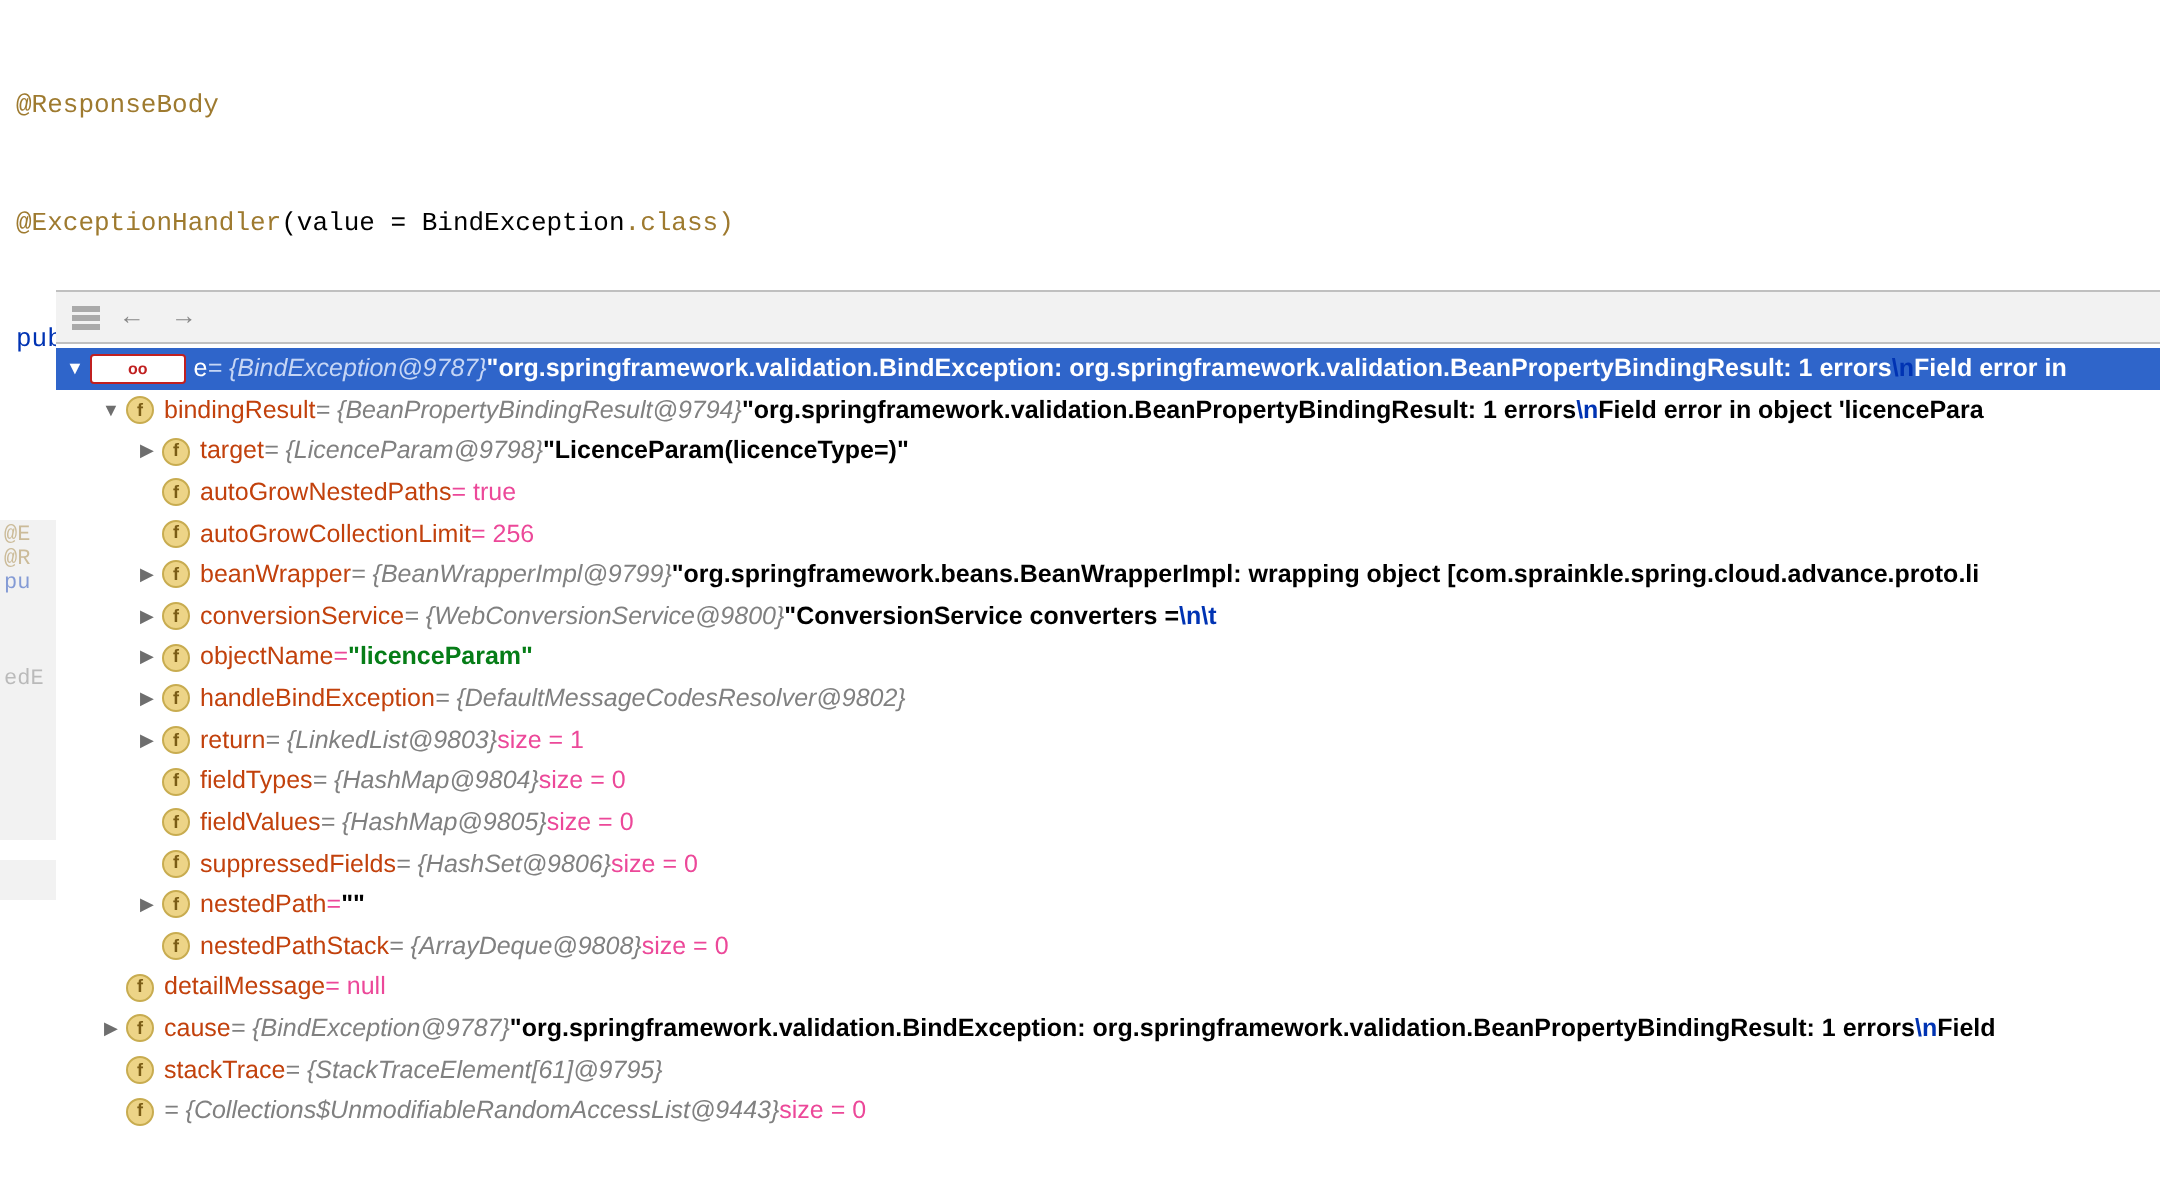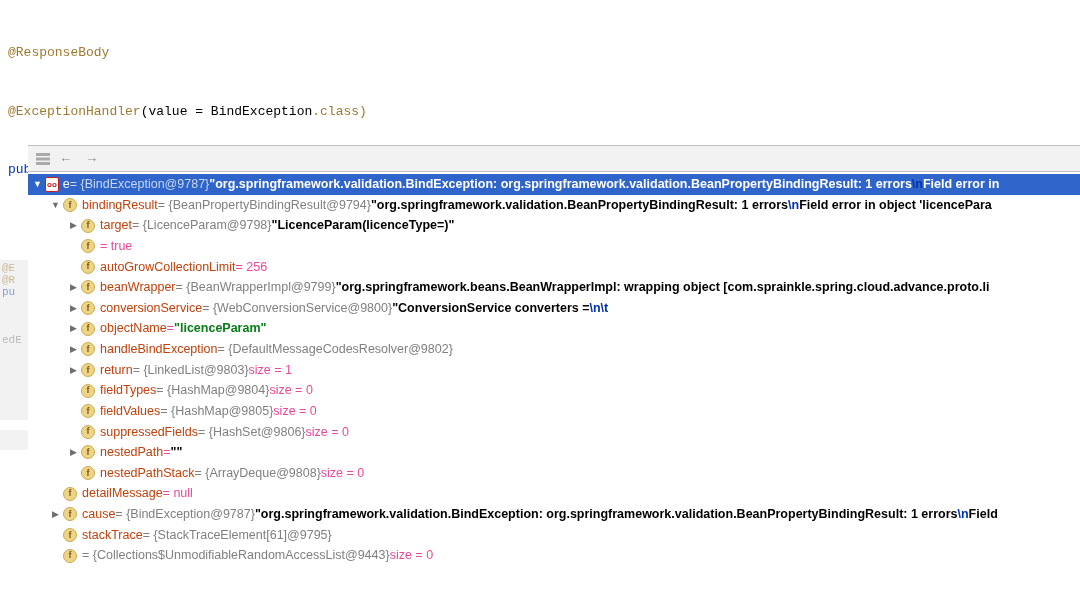--- a/index.html
+++ b/index.html
@@ -133,21 +133,21 @@
     .expand.open { color: #6e6e6e; }
     .var-row.selected .expand { color: #fff; }
     
     .oo-badge {
       background: #fff;
       color: #c02020;
       font-size: 8px;
       font-weight: bold;
       border: 1px solid #c02020;
       border-radius: 2px;
-      padding: 0 1px;
+      padding: 0 18px;
       margin-right: 4px;
     }
     .var-row.selected .oo-badge { background: #fff; color:#c02020; }
     
     .icon-f {
       width: 14px;
       height: 14px;
       border-radius: 50%;
       background: #edd487;
       color: #7a5c15;
@@ -155,21 +155,21 @@
       font-weight: bold;
       display: inline-flex;
       align-items: center;
       justify-content: center;
       margin-right: 5px;
       border: 1px solid #c8ac50;
       flex-shrink: 0;
     }
     
     .var-name { color: #c2410c; }
-    .var-type { color: #808080; }
+    .var-type { color: #808080; font-style: italic; }
     .var-val { color: #ec4899; }
     .var-val.bold { font-weight: bold; }
     .str-val { color: #000; font-weight: bold; }
     .highlight-green { color: #067d17; font-weight: bold; }
     .esc { color: #0033b3; font-weight: bold; }
     
     .indent { display: inline-block; flex-shrink: 0; }
     .i1 { width: 18px; }
     .i2 { width: 36px; }
   </style>
@@ -235,20 +235,21 @@
           <span class="expand">▶</span>
           <span class="icon-f">f</span>
           <span class="var-name">target</span>
           <span class="var-type"> = {LicenceParam@9798} </span>
           <span class="str-val">"LicenceParam(licenceType=)"</span>
         </div>
         <div class="var-row">
           <span class="indent i2"></span>
           <span class="expand"></span>
           <span class="icon-f">f</span>
+          <span class="var-name">autoGrowNestedPaths</span>
           <span class="var-val"> = true</span>
         </div>
         <div class="var-row">
           <span class="indent i2"></span>
           <span class="expand"></span>
           <span class="icon-f">f</span>
           <span class="var-name">autoGrowCollectionLimit</span>
           <span class="var-val"> = 256</span>
         </div>
         <div class="var-row">

